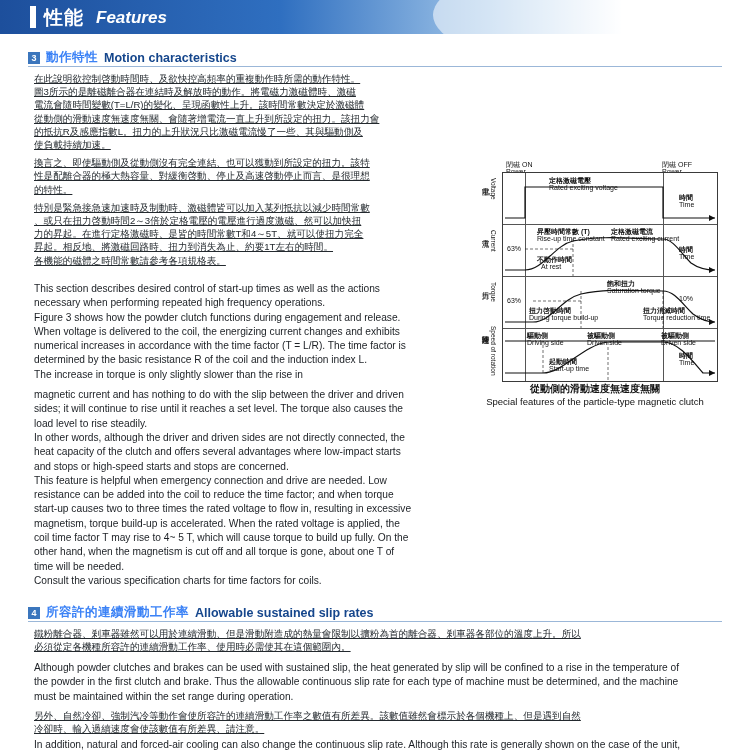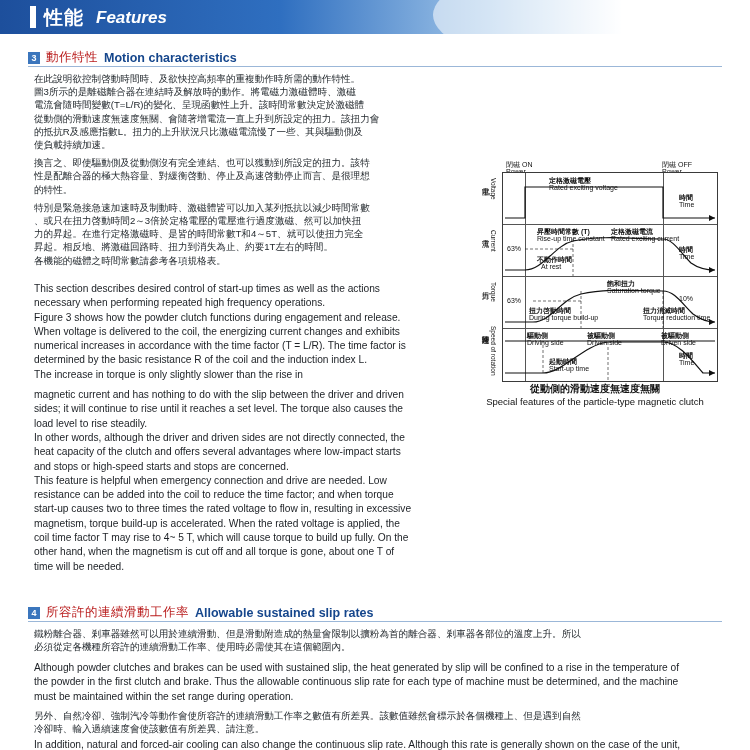--- a/index.html
+++ b/index.html
@@ -66,22 +66,22 @@
     width: 12px; height: 12px;
     background: #3b76bd;
     color: #ffffff;
     font-size: 9px;
     line-height: 12px;
     text-align: center;
     font-weight: bold;
   }
   .sec-cn {
     font-size: 12.5px;
-    font-weight: normal;
-    color: #b91c1c;
+    font-weight: bold;
+    color: #3b82f6;
     letter-spacing: 0.5px;
   }
   .sec-en {
     font-size: 12.5px;
     font-weight: bold;
     color: #15468c;
     font-style: normal;
   }
   .sec-rule {
     position: absolute;
@@ -91,20 +91,21 @@
     background: #9bb7d8;
   }
 
   
   .cn-block {
     position: absolute;
     font-size: 9.6px;
     line-height: 13.2px;
     color: #23292e;
     text-align: justify;
+    text-decoration: underline;
   }
   .en-block {
     position: absolute;
     font-size: 10.2px;
     line-height: 14.3px;
     color: #1b1f24;
     text-align: left;
   }
   .en-block p { margin: 0 0 0 0; }
 
@@ -228,20 +229,21 @@
   <p>In other words, although the driver and driven sides are not directly connected, the</p>
   <p>heat capacity of the clutch and offers several advantages where low-impact starts</p>
   <p>and stops or high-speed starts and stops are concerned.</p>
   <p>This feature is helpful when emergency connection and drive are needed.  Low</p>
   <p>resistance can be added into the coil to reduce the time factor; and when torque</p>
   <p>start-up causes two to three times the rated voltage to flow in, resulting in excessive</p>
   <p>magnetism, torque build-up is accelerated.  When the rated voltage is applied, the</p>
   <p>coil time factor T may rise to 4~ 5 T, which will cause torque to build up fully.  On the</p>
   <p>other hand, when the magnetism is cut off and all torque is gone, about one T of</p>
   <p>time will be needed.</p>
+  <p>Consult the various specification charts for time factors for coils.</p>
 </div>
 
 <div class="figure-wrap">
 
   <div class="fig-lbl" style="left:40px; top:0px;">閉磁 ON</div>
   <div class="fig-lbl" style="left:40px; top:8px;">Power</div>
   <div class="fig-lbl" style="left:196px; top:0px;">閉磁 OFF</div>
   <div class="fig-lbl" style="left:196px; top:8px;">Power</div>
 
   <div class="fig-box">

